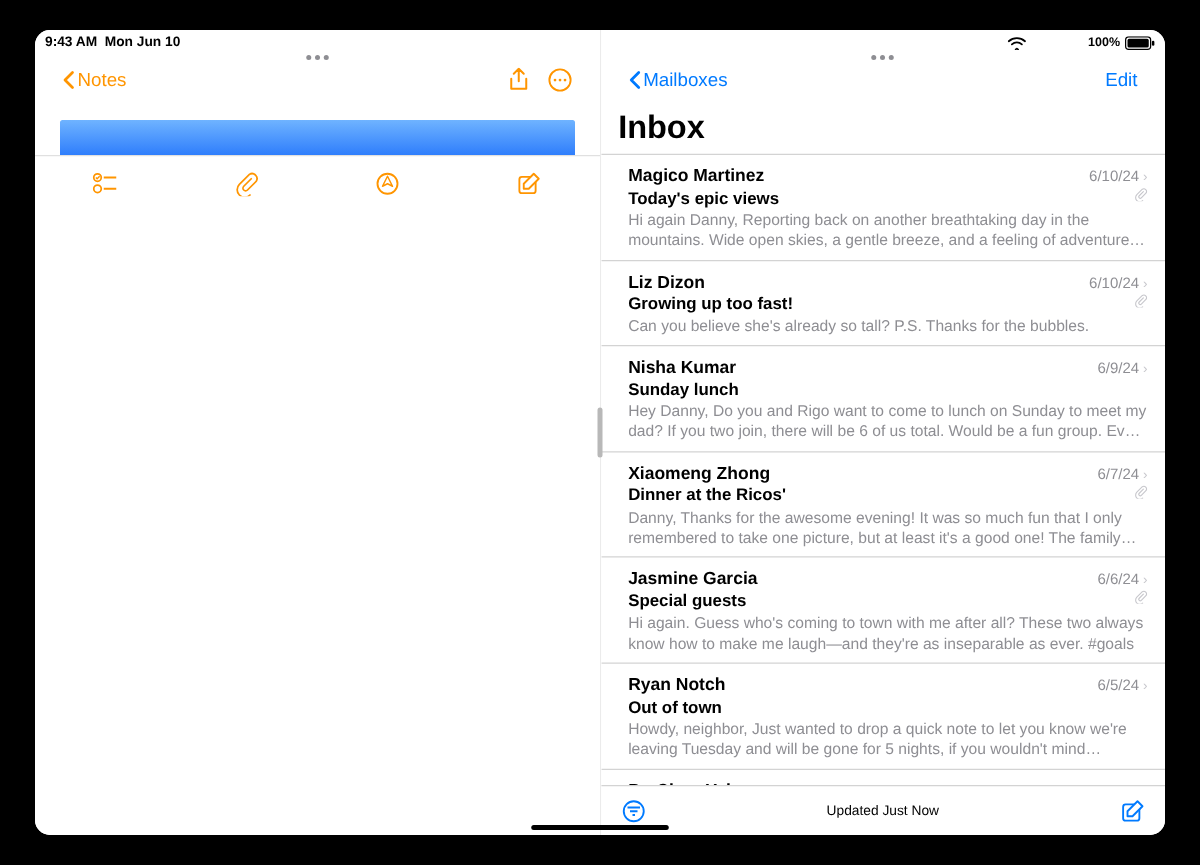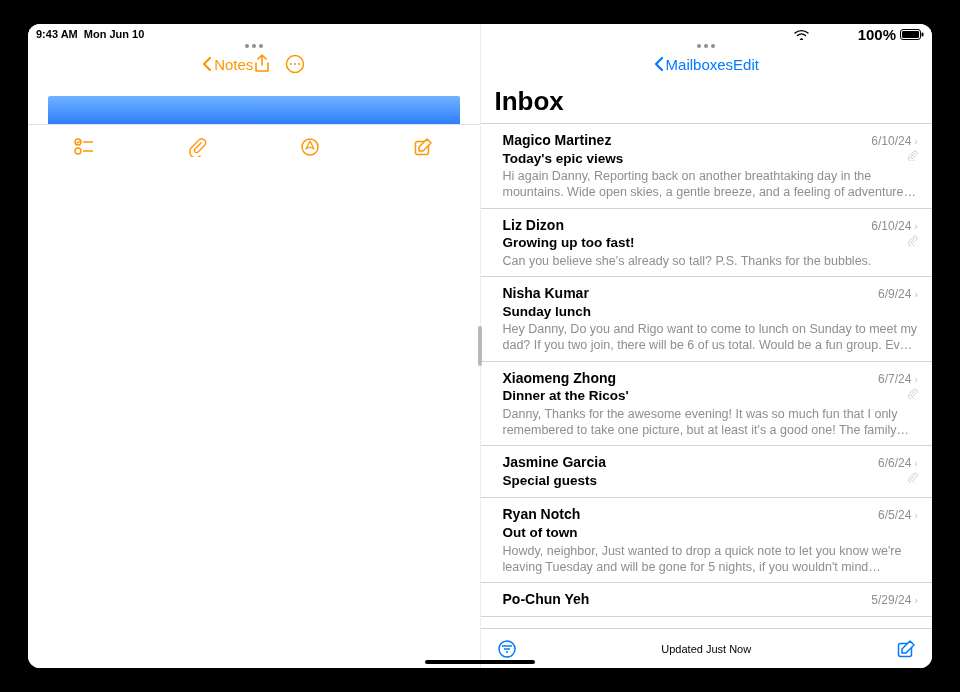--- a/index.html
+++ b/index.html
@@ -76,21 +76,21 @@
   .triple-dot span {
     width: 4px; height: 4px; border-radius: 2px; background: #8e8e93;
   }
 
   
   .nav {
     display: flex;
     align-items: center;
     height: 40px;
     padding: 0 22px;
-    justify-content: center;
+    justify-content: space-between;
   }
   .nav .back {
     display: flex; align-items: center; gap: 2px;
     font-size: 15px; font-weight: 400;
   }
   .notes-accent { color: #ff9500; }
   .mail-accent { color: #007aff; }
   .nav .actions { display: flex; gap: 14px; align-items: center; }
   .icon { display: inline-flex; align-items: center; justify-content: center; }
 
@@ -292,21 +292,21 @@
       </div>
 
       <div class="status">
         <div class="left"></div>
         <div class="right">
           <span class="icon">
             <svg width="15" height="11" viewBox="0 0 15 11">
                 <path d="M7.5 10 a1 1 0 1 0 0.01 0 M3.5 6.5 a6 6 0 0 1 8 0 M1 4 a10 10 0 0 1 13 0" stroke="#000" stroke-width="1.4" fill="none" stroke-linecap="round"></path>
               </svg>
           </span>
-          <span style="font-size:15px;margin-left:45px;">100%</span>
+          <span style="font-size:10px;margin-left:45px;">100%</span>
           <span class="icon">
             <svg width="24" height="11" viewBox="0 0 24 11">
                 <rect x="0.5" y="0.5" width="20" height="10" rx="2.5" stroke="#000" stroke-width="1" fill="none"></rect>
                 <rect x="2" y="2" width="17" height="7" rx="1.3" fill="#000"></rect>
                 <rect x="21.5" y="3.5" width="2" height="4" rx="1" fill="#000"></rect>
               </svg>
           </span>
         </div>
       </div>
 
@@ -377,20 +377,21 @@
               </svg>
             </span>
           </div>
           <div class="msg">
             <div class="msg-row1">
               <span class="sender">Jasmine Garcia</span>
               <span class="date">6/6/24</span>
               <span class="disclosure">›</span>
             </div>
             <div class="subject">Special guests</div>
+            <div class="preview">Hi again. Guess who's coming to town with me after all? These two always know how to make me laugh—and they're as inseparable as ever. #goals</div>
             <span class="attach-mark">
               <svg width="11" height="11" viewBox="0 0 20 20">
                 <path d="M14 6 l-6 6 a2 2 0 0 0 3 3 l7 -7 a4 4 0 0 0 -5.5 -5.5 l-8 8 a6 6 0 0 0 8.5 8.5" stroke="#c7c7cc" stroke-width="1.6" fill="none" stroke-linecap="round"></path>
               </svg>
             </span>
           </div>
           <div class="msg">
             <div class="msg-row1">
               <span class="sender">Ryan Notch</span>
               <span class="date">6/5/24</span>

